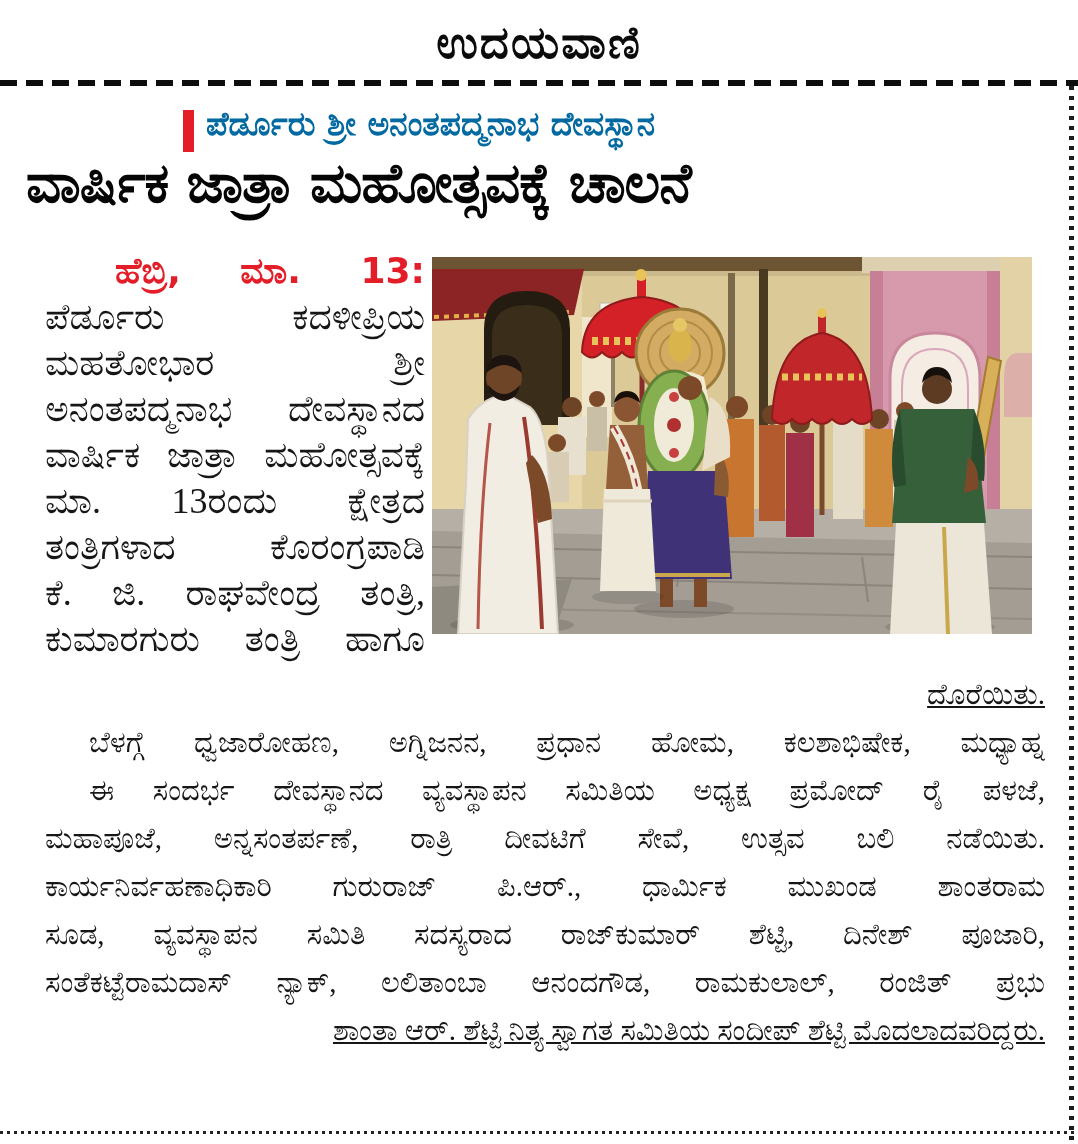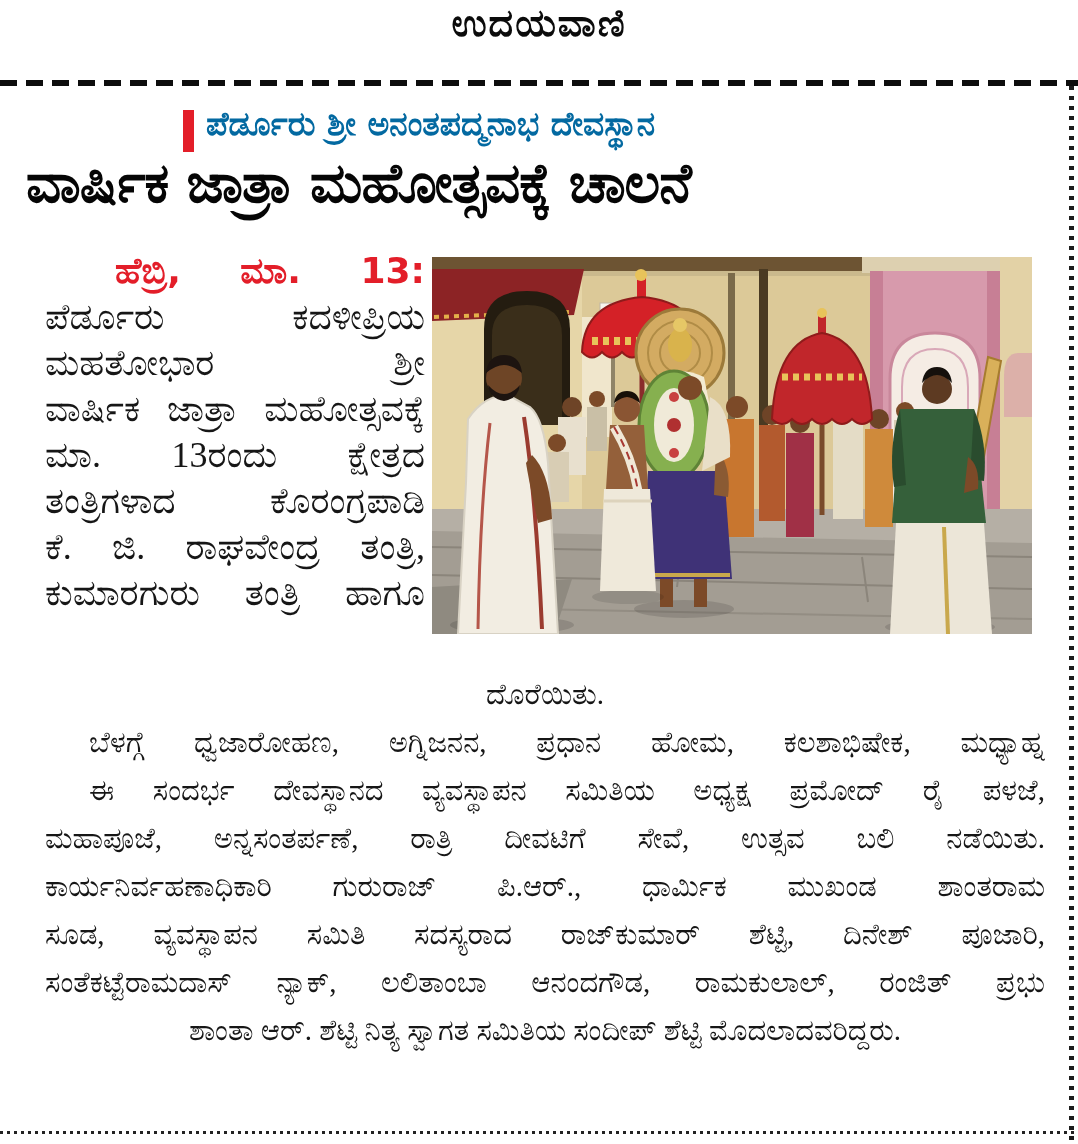--- a/index.html
+++ b/index.html
@@ -5,24 +5,24 @@
   html,body{margin:0;padding:0;background:#ffffff;}
   .page{
     position:relative;
     width:1078px;height:1144px;
     background:#ffffff;
     overflow:hidden;
     font-family:"Liberation Serif", serif;
     color:#1a1a1a;
   }
   .masthead{
-    position:absolute;top:0;left:0;width:1078px;
+    position:absolute;top:16px;left:0;width:1078px;
     text-align:center;
     font-family:"DejaVu Serif", serif;
-    font-size:38px;font-weight:700;letter-spacing:2px;color:#0b0b0b;
+    font-size:45px;font-weight:700;letter-spacing:2px;color:#0b0b0b;
   }
   .rule-top{
     position:absolute;top:80px;left:0;width:1078px;height:6px;
     background:repeating-linear-gradient(to right,#0d0d0d 0 17px,transparent 17px 26px);
   }
   .rule-right{
     position:absolute;top:86px;left:1069px;width:5px;height:1058px;
     background:repeating-linear-gradient(to bottom,#1c1c1c 0 4px,transparent 4px 10px);
   }
   .rule-bottom{
@@ -48,21 +48,21 @@
   .body-col{
     position:absolute;top:248px;left:45px;width:380px;
     font-size:36px;line-height:46px;color:#161616;
   }
   .body-full{
     position:absolute;top:670px;left:45px;width:1000px;
     font-size:29px;line-height:48px;color:#161616;
   }
   .ln{width:100%;}
   .jl{text-align:justify;text-align-last:justify;}
-  .ll{text-align:center;}
+  .ll{text-align:right;text-decoration:underline;}
   .indent{text-indent:44px;}
   .dateline{
     color:#e31e29;font-weight:700;
     font-family:"DejaVu Sans", sans-serif;
     padding-left:70px;box-sizing:border-box;
     text-align:justify;text-align-last:justify;
   }
   .photo-frame{
     position:absolute;top:257px;left:432px;width:600px;height:377px;
     overflow:hidden;background:#e6d6a8;
@@ -82,20 +82,21 @@
 
   <div class="kicker-bar"></div>
   <div class="kicker">ಪೆರ್ಡೂರು ಶ್ರೀ ಅನಂತಪದ್ಮನಾಭ ದೇವಸ್ಥಾನ</div>
 
   <div class="headline">ವಾರ್ಷಿಕ ಜಾತ್ರಾ ಮಹೋತ್ಸವಕ್ಕೆ ಚಾಲನೆ</div>
 
   <div class="body-col">
     <div class="ln dateline">ಹೆಬ್ರಿ, ಮಾ. 13:</div>
     <div class="ln jl">ಪೆರ್ಡೂರು ಕದಳೀಪ್ರಿಯ</div>
     <div class="ln jl">ಮಹತೋಭಾರ ಶ್ರೀ</div>
+    <div class="ln jl">ಅನಂತಪದ್ಮನಾಭ ದೇವಸ್ಥಾನದ</div>
     <div class="ln jl">ವಾರ್ಷಿಕ ಜಾತ್ರಾ ಮಹೋತ್ಸವಕ್ಕೆ</div>
     <div class="ln jl">ಮಾ. 13ರಂದು ಕ್ಷೇತ್ರದ</div>
     <div class="ln jl">ತಂತ್ರಿಗಳಾದ ಕೊರಂಗ್ರಪಾಡಿ</div>
     <div class="ln jl">ಕೆ. ಜಿ. ರಾಘವೇಂದ್ರ ತಂತ್ರಿ,</div>
     <div class="ln jl">ಕುಮಾರಗುರು ತಂತ್ರಿ ಹಾಗೂ</div>
   </div>
 
   <div class="body-full">
     <div class="ln ll">ದೊರೆಯಿತು.</div>
     <div class="ln jl indent">ಬೆಳಗ್ಗೆ ಧ್ವಜಾರೋಹಣ, ಅಗ್ನಿಜನನ, ಪ್ರಧಾನ ಹೋಮ, ಕಲಶಾಭಿಷೇಕ, ಮಧ್ಯಾಹ್ನ</div>

